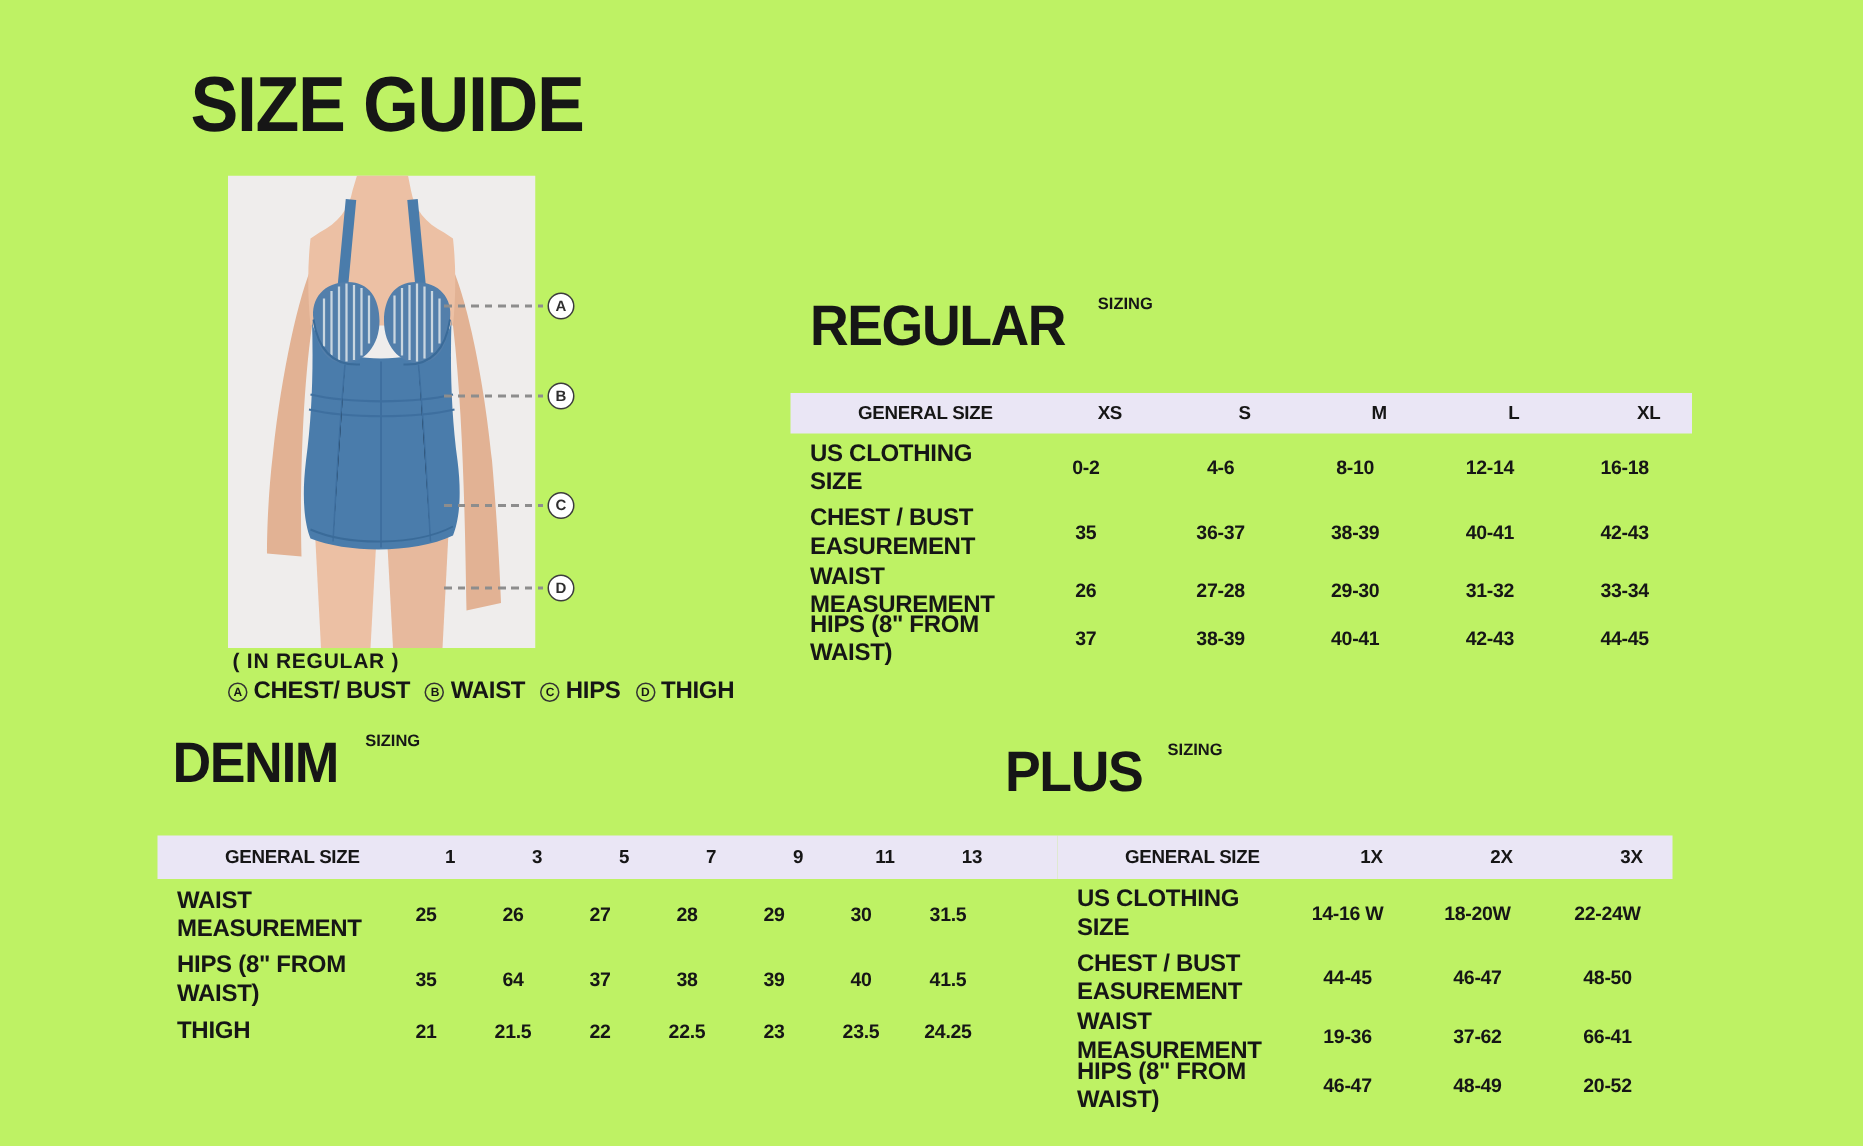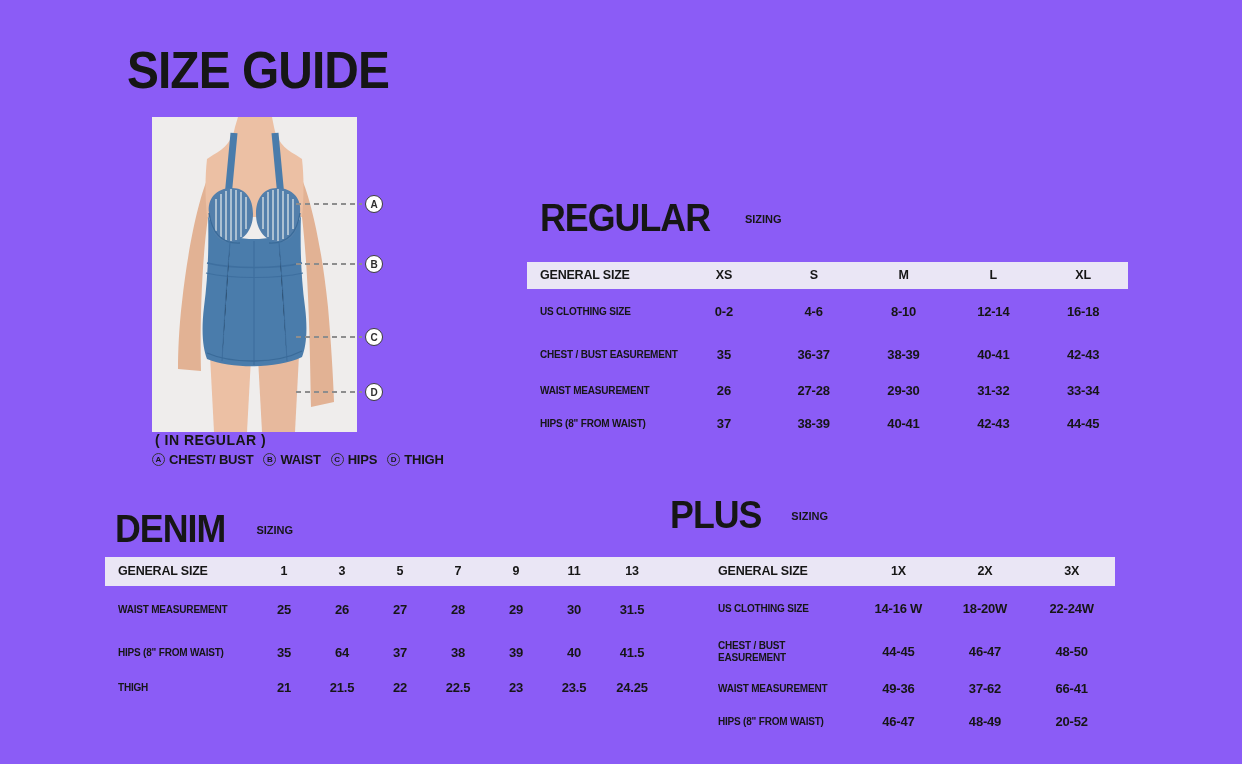--- a/index.html
+++ b/index.html
@@ -1,68 +1,68 @@
 <!DOCTYPE html>
 <html style="--band: #eae6f5; --ink: #161616; --denim: #4a7cab; --photo-bg: #efedec;"><head>
 <meta charset="utf-8">
 <style>
   :root{
     --band:#eae6f5; --ink:#161616; --denim:#4a7cab; --seam:#3e6f9f; --photo-bg:#efedec;
   }
   *{box-sizing:border-box;}
   html,body{margin:0;padding:0;background:#fff;}
   #app{
-    position:relative;width:1242px;height:764px;background:#8b5cf6;overflow:hidden;
+    position:relative;width:1242px;height:764px;background:#bef264;overflow:hidden;
     font-family:"Liberation Sans",sans-serif;color:var(--ink);padding-left:24px;
   }
   
   .page-title{
     position:absolute;left:127px;top:40px;font-size:52px;font-weight:700;
     letter-spacing:-1px;transform:scaleX(0.92);transform-origin:left center;white-space:nowrap;
   }
-  .section-title{position:absolute;display:flex;align-items:center;gap:24px;white-space:nowrap;}
+  .section-title{position:absolute;display:flex;align-items:flex-start;gap:11px;white-space:nowrap;}
   .section-title .big{font-size:38px;font-weight:700;letter-spacing:-1px;transform:scaleX(0.94);transform-origin:left center;}
   .section-title .small{font-size:11px;font-weight:700;letter-spacing:0;}
   #regular-section-title{left:540px;top:197px;}
-  #denim-section-title{left:115px;top:508px;}
+  #denim-section-title{left:115px;top:488px;}
   #plus-section-title{left:670px;top:494px;}
   
   #figure{position:absolute;left:152px;top:117px;width:205px;height:315px;z-index:1;}
   .m-line{
     position:absolute;left:296px;width:66px;height:2px;z-index:2;
     background:repeating-linear-gradient(90deg,#8d8d8d 0 5px,transparent 5px 9px);
   }
   .m-circle{
     position:absolute;left:365px;width:18px;height:18px;border:1.4px solid #3c3c3c;border-radius:50%;
     display:flex;align-items:center;justify-content:center;font-size:10px;font-weight:700;color:#2e2e2e;z-index:2;background:#fff;
   }
   .m-0{top:203px;} .m-1{top:263px;} .m-2{top:336px;} .m-3{top:391px;}
   .m-circle.m-0{top:195px;} .m-circle.m-1{top:255px;} .m-circle.m-2{top:328px;} .m-circle.m-3{top:383px;}
   #figure-caption{position:absolute;left:155px;top:432px;font-size:14px;font-weight:700;letter-spacing:0.5px;}
   #figure-legend{position:absolute;left:152px;top:452px;display:flex;gap:10px;align-items:center;}
   .lg-item{display:flex;align-items:center;gap:4px;}
   .lg-circle{
     width:13px;height:13px;border:1.2px solid #333;border-radius:50%;flex:0 0 auto;
     display:inline-flex;align-items:center;justify-content:center;font-size:8px;font-weight:700;
   }
-  .lg-label{font-size:13px;font-weight:700;letter-spacing:-0.2px;white-space:nowrap;}
+  .lg-label{font-size:16px;font-weight:700;letter-spacing:-0.2px;white-space:nowrap;}
   
   .size-table{position:absolute;}
   #regular-table{left:527px;top:262px;width:601px;}
   #denim-table{left:105px;top:557px;width:600px;}
   #plus-table{left:705px;top:557px;width:410px;}
   .t-row{display:grid;align-items:center;}
   #regular-table .t-row{grid-template-columns:152px repeat(5,1fr);}
   #denim-table .t-row{grid-template-columns:150px repeat(7,58px) 1fr;}
   #plus-table .t-row{grid-template-columns:150px repeat(3,1fr);}
   .t-head{background:var(--band);}
   .cell{display:flex;align-items:center;font-weight:700;letter-spacing:-0.2px;line-height:1.2;}
-  .cell.label{padding-left:13px;font-size:10px;text-align:left;}
+  .cell.label{padding-left:13px;font-size:16px;text-align:left;}
   .cell.val{justify-content:center;font-size:13px;white-space:nowrap;}
-  .t-head .cell{font-size:12.5px;}
+  .t-head .cell{font-size:12.5px;margin-left:32px;}
   #regular-table .t-row:nth-child(1){height:27px;}
   #regular-table .t-row:nth-child(2){height:46px;}
   #regular-table .t-row:nth-child(3){height:40px;}
   #regular-table .t-row:nth-child(4){height:32px;}
   #regular-table .t-row:nth-child(5){height:34px;}
   #denim-table .t-row:nth-child(1){height:29px;}
   #denim-table .t-row:nth-child(2){height:48px;}
   #denim-table .t-row:nth-child(3){height:37px;}
   #denim-table .t-row:nth-child(4){height:33px;}
   #plus-table .t-row:nth-child(1){height:29px;}
@@ -252,21 +252,21 @@
         <div class="cell val">22-24W</div>
       </div>
       <div class="t-row">
         <div class="cell label">CHEST / BUST EASUREMENT</div>
         <div class="cell val">44-45</div>
         <div class="cell val">46-47</div>
         <div class="cell val">48-50</div>
       </div>
       <div class="t-row">
         <div class="cell label">WAIST MEASUREMENT</div>
-        <div class="cell val">49-36</div>
+        <div class="cell val">19-36</div>
         <div class="cell val">37-62</div>
         <div class="cell val">66-41</div>
       </div>
       <div class="t-row">
         <div class="cell label">HIPS (8" FROM WAIST)</div>
         <div class="cell val">46-47</div>
         <div class="cell val">48-49</div>
         <div class="cell val">20-52</div>
       </div>
     </div>

